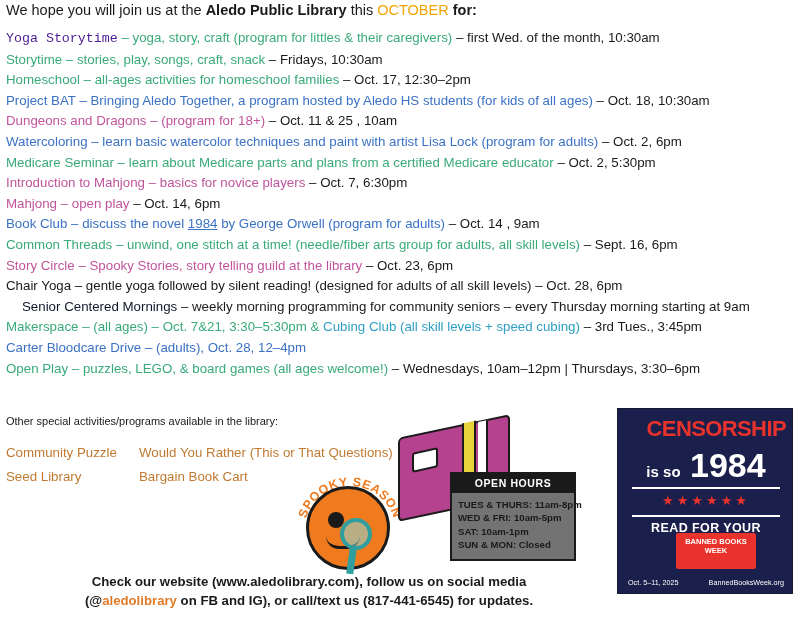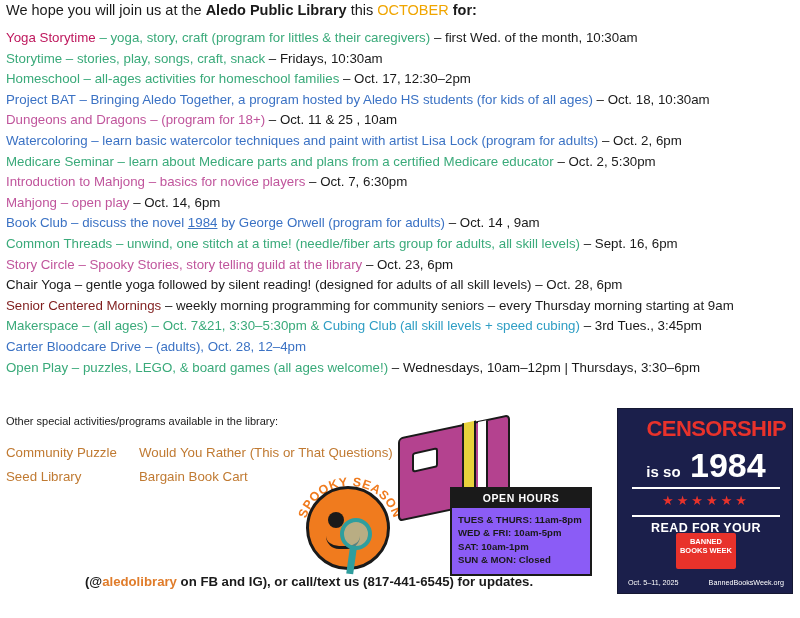--- a/index.html
+++ b/index.html
@@ -195,23 +195,23 @@
     height: 20px;
     background: #ffffff;
     border: 2px solid #1a1a1a;
     border-radius: 3px;
     transform: skewY(-12deg);
     box-sizing: border-box;
   }
   .ticket .hours-box {
     position: absolute;
     left: 54px;
-    top: 67px;
-    width: 142px;
-    background: #8b5cf6;
+    top: 52px;
+    width: 126px;
+    background: #737373;
     border: 2px solid #1a1a1a;
     box-sizing: border-box;
   }
   .ticket .hours-title {
     background: #1a1a1a;
     color: #ffffff;
     font-size: 10.5px;
     font-weight: bold;
     text-align: center;
     padding: 3px 0 4px 0;
@@ -289,21 +289,21 @@
     text-align: center;
     color: #ffffff;
     font-size: 12.5px;
     font-weight: bold;
     letter-spacing: 0.4px;
   }
   .poster .badge {
     position: absolute;
     left: 58px;
     top: 124px;
-    width: 60px;
+    width: 80px;
     height: 36px;
     background: #e8322b;
     color: #ffffff;
     font-size: 7.5px;
     font-weight: bold;
     text-align: center;
     line-height: 9px;
     padding-top: 4px;
     box-sizing: border-box;
     border-radius: 2px;
@@ -340,34 +340,34 @@
 </head>
 <body>
 
 <div class="page">
 
   <div class="headline">
     <span>We hope you will join us at the </span><span class="bold">Aledo Public Library</span><span> this </span><span class="month">OCTOBER</span><span class="for"> for:</span>
   </div>
 
   <div class="events">
-      <div class="event"><span class="title" style="color: #be185d;">Yoga Storytime</span><span class="rest" style="color: rgb(58, 170, 122);"> – yoga, story, craft (program for littles &amp; their caregivers)</span><span style="color: rgb(26, 26, 26);"> – first Wed. of the month, 10:30am</span></div>
+      <div class="event"><span class="title" style="color: #4c1d95; font-family: Liberation Mono, monospace;">Yoga Storytime</span><span class="rest" style="color: rgb(58, 170, 122);"> – yoga, story, craft (program for littles &amp; their caregivers)</span><span style="color: rgb(26, 26, 26);"> – first Wed. of the month, 10:30am</span></div>
       <div class="event"><span class="title" style="color: rgb(58, 170, 122);">Storytime</span><span class="rest" style="color: rgb(58, 170, 122);"> – stories, play, songs, craft, snack</span><span style="color: rgb(26, 26, 26);"> – Fridays, 10:30am</span></div>
       <div class="event"><span class="title" style="color: rgb(58, 170, 122);">Homeschool</span><span class="rest" style="color: rgb(58, 170, 122);"> – all-ages activities for homeschool families</span><span style="color: rgb(26, 26, 26);"> – Oct. 17, 12:30–2pm</span></div>
       <div class="event"><span class="title" style="color: rgb(59, 114, 196);">Project BAT</span><span class="rest" style="color: rgb(59, 114, 196);"> – Bringing Aledo Together, a program hosted by Aledo HS students (for kids of all ages)</span><span style="color: rgb(26, 26, 26);"> – Oct. 18, 10:30am</span></div>
       <div class="event"><span class="title" style="color: rgb(192, 85, 156); text-align: right;">Dungeons and Dragons</span><span class="rest" style="color: rgb(192, 85, 156);"> – (program for 18+)</span><span style="color: rgb(26, 26, 26);"> – Oct. 11 &amp; 25 , 10am</span></div>
       <div class="event"><span class="title" style="color: rgb(59, 114, 196);">Watercoloring</span><span class="rest" style="color: rgb(59, 114, 196);"> – learn basic watercolor techniques and paint with artist Lisa Lock (program for adults)</span><span style="color: rgb(26, 26, 26);"> – Oct. 2, 6pm</span></div>
       <div class="event"><span class="title" style="color: rgb(58, 170, 122);">Medicare Seminar</span><span class="rest" style="color: rgb(58, 170, 122);"> – learn about Medicare parts and plans from a certified Medicare educator</span><span style="color: rgb(26, 26, 26);"> – Oct. 2, 5:30pm</span></div>
       <div class="event"><span class="title" style="color: rgb(192, 85, 156);">Introduction to Mahjong</span><span class="rest" style="color: rgb(192, 85, 156);"> – basics for novice players</span><span style="color: rgb(26, 26, 26);"> – Oct. 7, 6:30pm</span></div>
       <div class="event"><span class="title" style="color: rgb(192, 85, 156);">Mahjong</span><span class="rest" style="color: rgb(192, 85, 156);"> – open play</span><span style="color: rgb(26, 26, 26);"> – Oct. 14, 6pm</span></div>
       <div class="event"><span class="title" style="color: rgb(59, 114, 196);">Book Club</span><span class="rest" style="color: rgb(59, 114, 196);"> – discuss the novel <span class="underline">1984</span> by George Orwell (program for adults)</span><span style="color: rgb(26, 26, 26);"> – Oct. 14 , 9am</span></div>
       <div class="event"><span class="title" style="color: rgb(58, 170, 122);">Common Threads</span><span class="rest" style="color: rgb(58, 170, 122);"> – unwind, one stitch at a time! (needle/fiber arts group for adults, all skill levels)</span><span style="color: rgb(26, 26, 26);"> – Sept. 16, 6pm</span></div>
       <div class="event"><span class="title" style="color: rgb(192, 85, 156);">Story Circle</span><span class="rest" style="color: rgb(192, 85, 156);"> – Spooky Stories, story telling guild at the library</span><span style="color: rgb(26, 26, 26);"> – Oct. 23, 6pm</span></div>
       <div class="event"><span class="title" style="color: rgb(26, 26, 26); text-align: right;">Chair Yoga</span><span class="rest" style="color: rgb(26, 26, 26);"> – gentle yoga followed by silent reading! (designed for adults of all skill levels)</span><span style="color: rgb(26, 26, 26);"> – Oct. 28, 6pm</span></div>
-      <div class="event"><span class="title" style="color: #7f1d1d;">Senior Centered Mornings</span><span class="rest" style="color: rgb(26, 26, 26);"> – weekly morning programming for community seniors</span><span style="color: rgb(26, 26, 26);"> – every Thursday morning starting at 9am</span></div>
+      <div class="event"><span class="title" style="color: #0f172a; margin-left: 16px;">Senior Centered Mornings</span><span class="rest" style="color: rgb(26, 26, 26);"> – weekly morning programming for community seniors</span><span style="color: rgb(26, 26, 26);"> – every Thursday morning starting at 9am</span></div>
       <div class="event"><span class="title" style="color: rgb(58, 170, 122);">Makerspace</span><span class="rest" style="color: rgb(58, 170, 122);"> – (all ages) – Oct. 7&amp;21, 3:30–5:30pm &amp; </span><span style="color: rgb(47, 158, 196);">Cubing Club</span><span style="color: rgb(47, 158, 196);"> (all skill levels + speed cubing)</span><span style="color: rgb(26, 26, 26);"> – 3rd Tues., 3:45pm</span></div>
       <div class="event"><span class="title" style="color: rgb(59, 114, 196);">Carter Bloodcare Drive</span><span class="rest" style="color: rgb(59, 114, 196);"> – (adults), Oct. 28, 12–4pm</span></div>
       <div class="event"><span class="title" style="color: rgb(58, 170, 122);">Open Play</span><span class="rest" style="color: rgb(58, 170, 122);"> – puzzles, LEGO, &amp; board games (all ages welcome!)</span><span style="color: rgb(26, 26, 26);"> – Wednesdays, 10am–12pm  |  Thursdays, 3:30–6pm</span></div>
     </div>
 
   <div class="other-head">Other special activities/programs available in the library:</div>
   <div class="other-grid">
       <span class="row"><span class="c1">Community Puzzle</span><span class="c2">Would You Rather (This or That Questions)</span></span>
       <span class="row"><span class="c1">Seed Library</span><span class="c2">Bargain Book Cart</span></span>
     </div>
@@ -411,16 +411,17 @@
     <div class="rule" style="top:78px;"></div>
     <div class="stars" style="top:84px;">★★★★★★</div>
     <div class="rule" style="top:106px;"></div>
     <div class="read" style="top:112px;">READ FOR YOUR RIGHTS</div>
     <div class="badge">BANNED BOOKS WEEK</div>
     <div class="footer-left">Oct. 5–11, 2025</div>
     <div class="footer-right">BannedBooksWeek.org</div>
   </div>
 
   <div class="footer">
+    <div>Check our website (www.aledolibrary.com), follow us on social media</div>
     <div><span>(@</span><span class="handle">aledolibrary</span><span> on FB and IG), or call/text us (817-441-6545) for updates.</span></div>
   </div>
 
 </div>
 
 </body></html>

